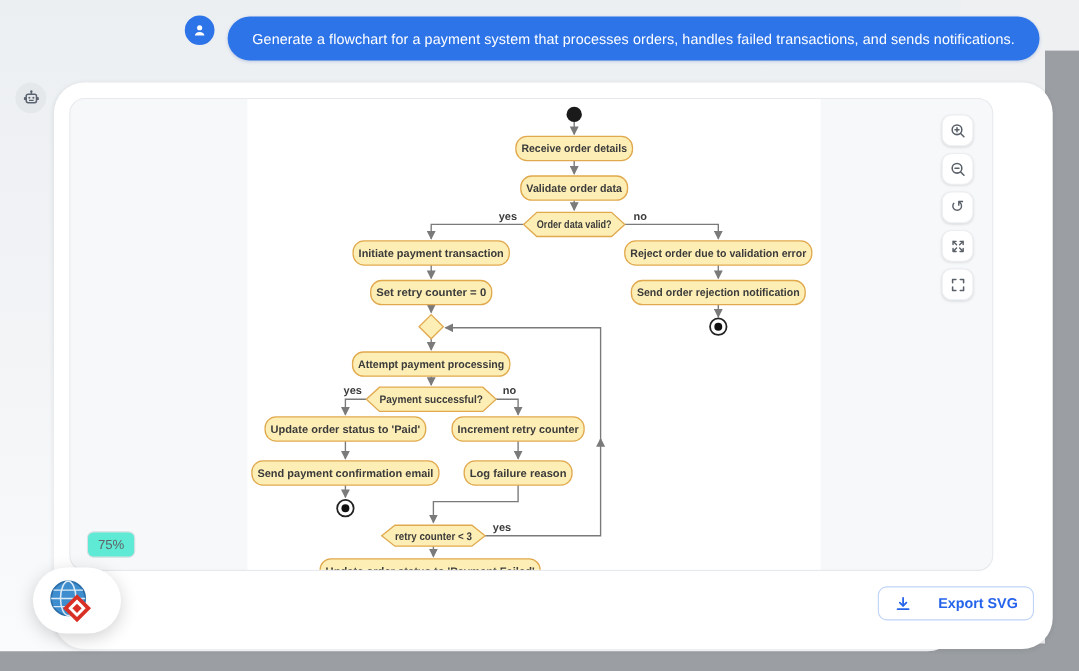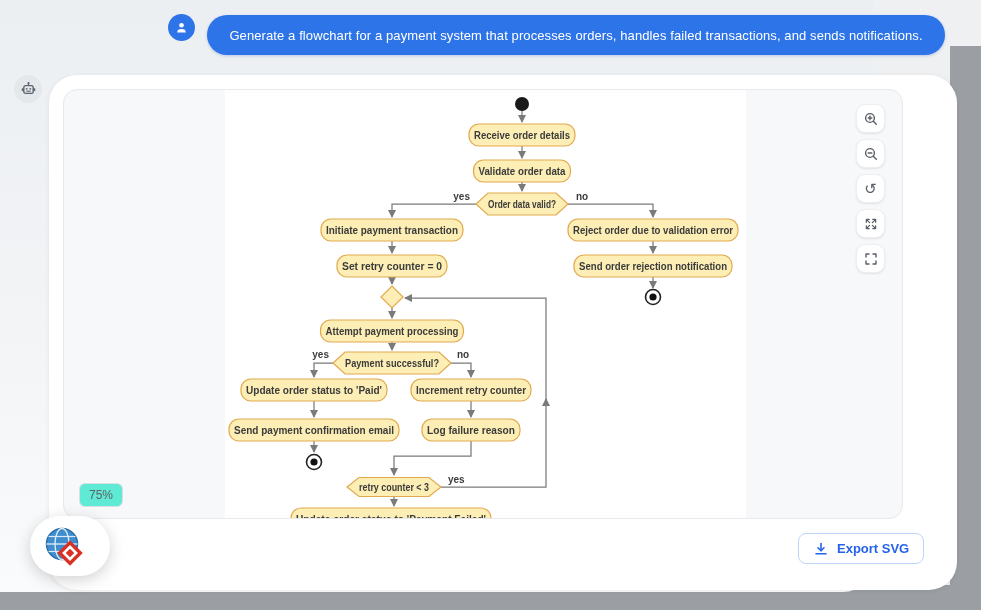--- a/index.html
+++ b/index.html
@@ -30,21 +30,21 @@
   .zoom-badge { position:absolute; left:15px; top:393px; width:44px; height:24px; background:#5eead4;
     border:1px solid #dcdfe3; border-radius:6px; color:#5f6368; font-size:12px;
     display:flex; align-items:center; justify-content:center; }
   
   .toolbar { position:absolute; left:807px; top:29px; width:30px; }
   .tool-btn { width:29px; height:29px; background:#fff; border:1px solid #eceef1; border-radius:9px;
     margin-bottom:6px; display:flex; align-items:center; justify-content:center; cursor:pointer;
     box-shadow:0 1px 2px rgba(60,64,67,.12); color:#5a6069; font-size:15px; line-height:1; }
   
   .export-btn { position:absolute; left:749px; top:458px; height:31px; padding:0 14px; background:#fff;
-    border:1px solid #bfd4f9; border-radius:8px; display:flex; align-items:center; gap:8px; cursor:pointer; }
+    border:1px solid #bfd4f9; border-radius:8px; display:flex; align-items:center; gap:24px; cursor:pointer; }
   .export-btn span { color:#2563eb; font-size:13px; font-weight:700; }
   
   .logo-pill { position:absolute; left:30px; top:516px; height:60px; padding:0 24px 0 12px; background:#fff;
     border-radius:30px; display:flex; align-items:center; gap:10px;
     box-shadow:0 4px 16px rgba(0,0,0,.18); }
   .brand-title { font-size:19px; font-weight:700; color:#2a2c2f; letter-spacing:-.3px; line-height:1.1; }
   .brand-sub { font-size:15px; color:#46494d; line-height:1.1; }
 </style>
 </head>
 <body>

